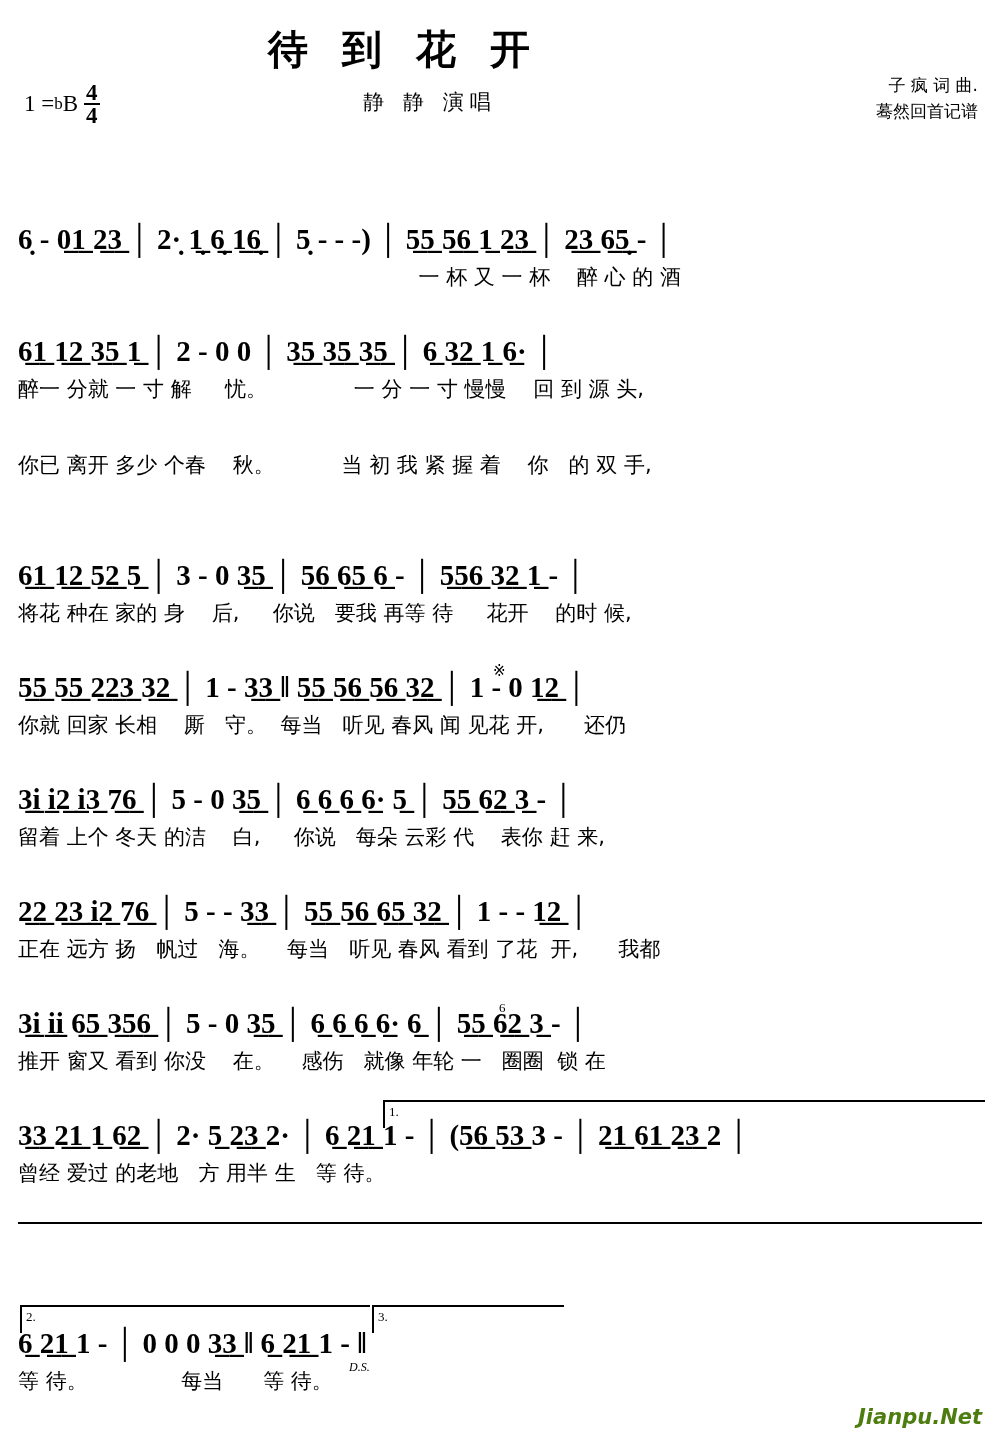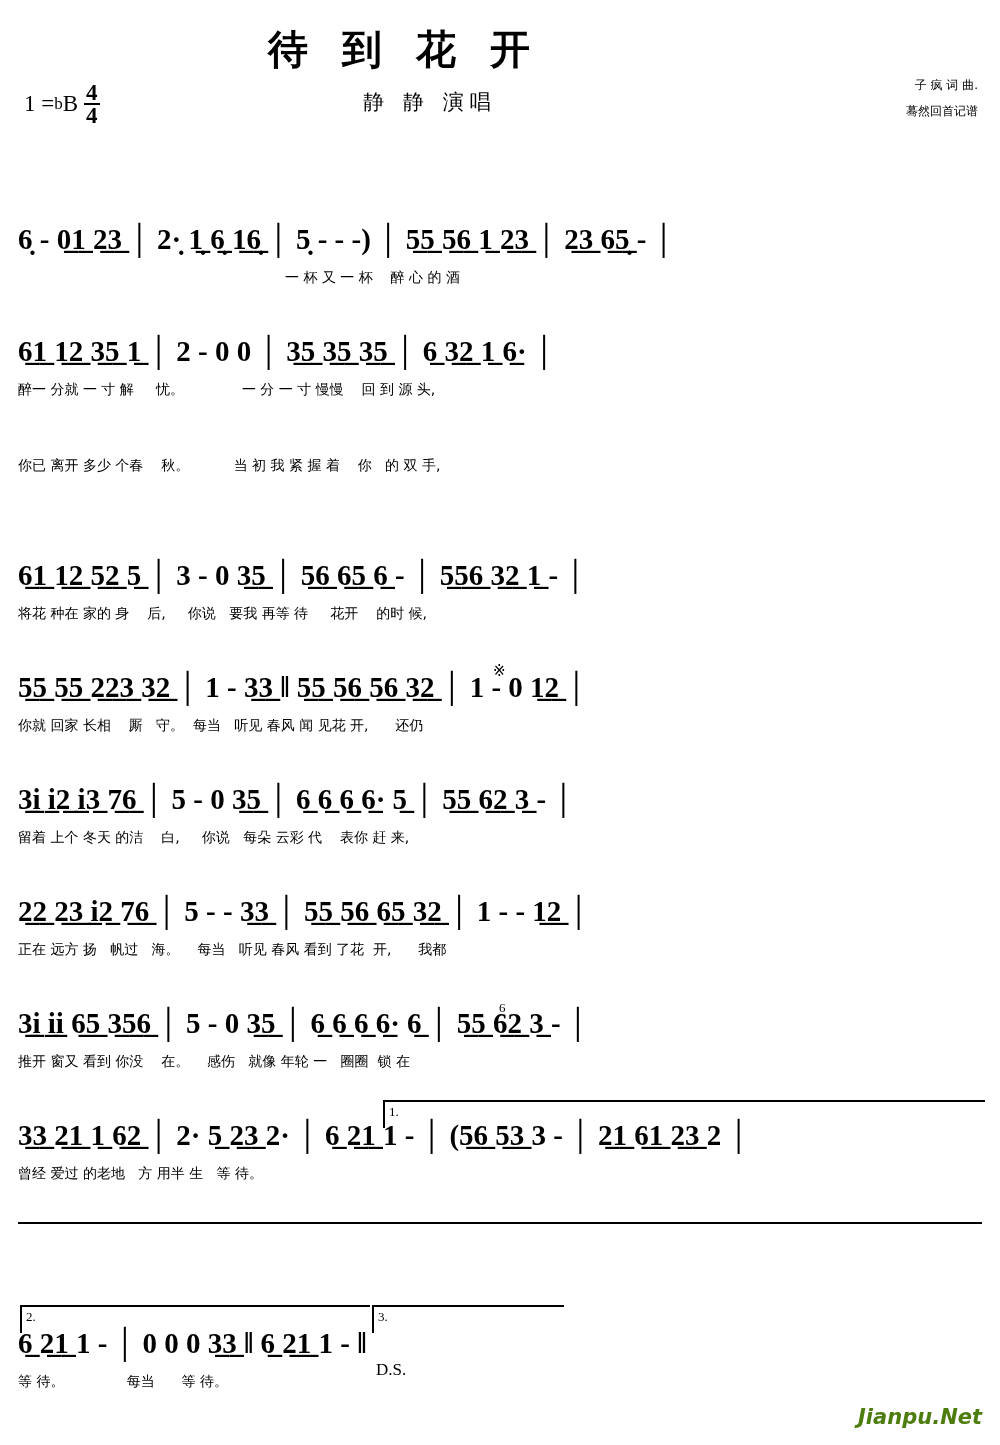--- a/index.html
+++ b/index.html
@@ -40,21 +40,21 @@
     text-align: center;
     font-size: 21px;
     letter-spacing: 6px;
     font-family: "DejaVu Sans", sans-serif;
   }
   .credits {
     position: absolute;
     top: 72px;
     right: 22px;
     text-align: right;
-    font-size: 12px;
+    font-size: 17px;
     line-height: 26px;
     font-family: "DejaVu Sans", sans-serif;
   }
   .keysig {
     position: absolute;
     top: 82px;
     left: 24px;
     font-size: 23px;
     font-family: "Liberation Serif", serif;
     display: flex;
@@ -82,21 +82,21 @@
     font-family: "Liberation Serif", serif;
     font-size: 29px;
     font-weight: bold;
     letter-spacing: 0px;
     white-space: pre;
     line-height: 34px;
     height: 36px;
   }
   .lyrics {
     font-family: "DejaVu Sans", sans-serif;
-    font-size: 14px;
+    font-size: 21px;
     white-space: pre;
     line-height: 26px;
     height: 26px;
     margin-top: 6px;
   }
   .wm {
     position: absolute;
     right: 18px;
     bottom: 16px;
     font-family: "DejaVu Sans", sans-serif;
@@ -203,16 +203,16 @@
     <span class="lbl">2.</span>
   </div>
   <div class="volta" style="left:372px;top:1305px;width:190px;">
     <span class="lbl">3.</span>
   </div>
 
   <div class="line" style="top:1326px;">
     <div class="notes">6̲ 2̲1̲ 1 ‑ │ 0 0 0 3̲3̲ ‖ 6̲ 2̲1̲ 1 ‑ ‖</div>
     <div class="lyrics">等 待。              每当      等 待。</div>
   </div>
-  <div style="position:absolute;left:376px;top:1360px;font-size:17px;font-family:'Liberation Serif',serif;">D.S.</div>
+  <div style="position:absolute;left:349px;top:1360px;font-size:12px;font-style:italic;font-family:'Liberation Serif',serif;">D.S.</div>
 
   <div class="wm">Jianpu.Net</div>
 </div>
 
 </body></html>

